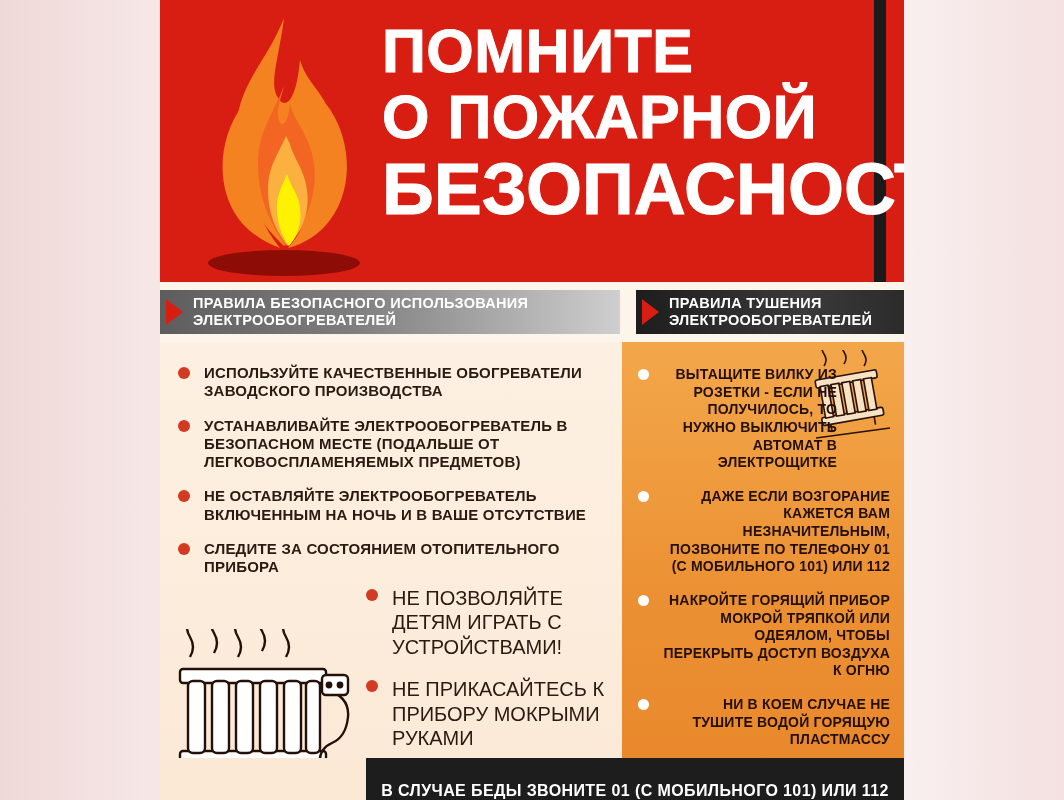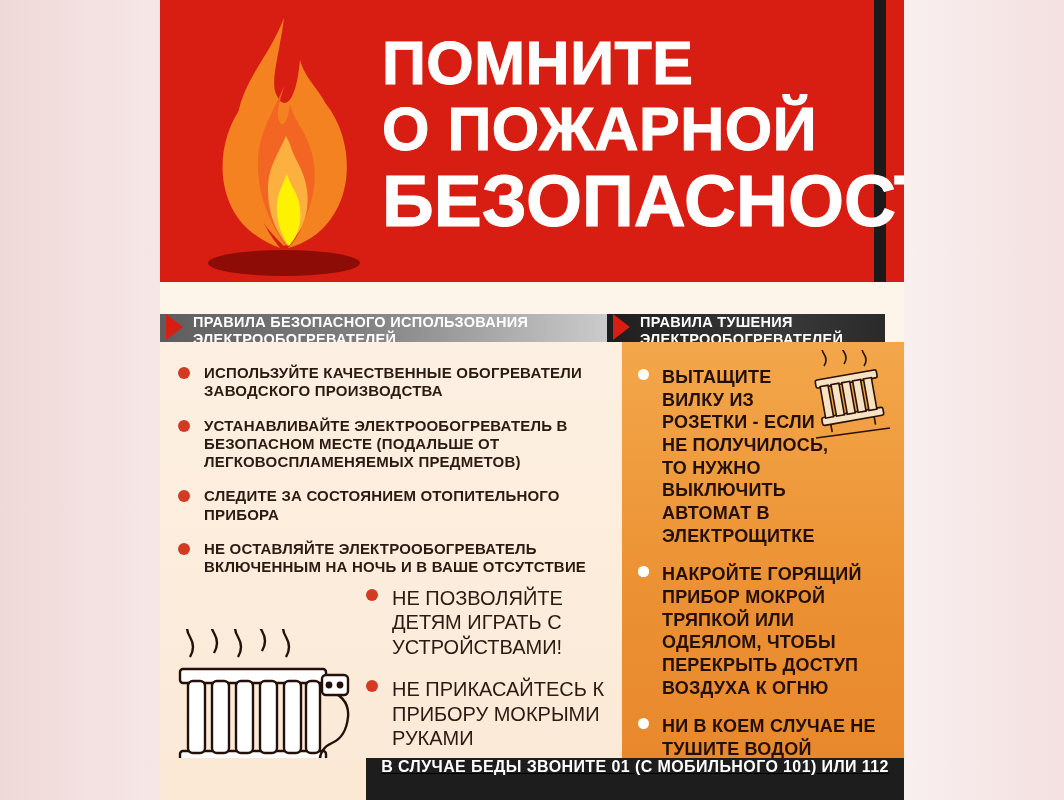--- a/index.html
+++ b/index.html
@@ -75,21 +75,20 @@
     left: 20px;
     top: 8px;
     width: 200px;
     height: 272px;
   }
   .title-block {
     position: absolute;
     left: 222px;
     top: 22px;
     width: 480px;
-    margin-top: 12px;
   }
   .title-line {
     color: #ffffff;
     font-weight: bold;
     font-family: "Liberation Sans", sans-serif;
     letter-spacing: 0.5px;
     line-height: 0.98;
     text-transform: uppercase;
     font-size: 62px;
     -webkit-text-stroke: 1px #fff;
@@ -103,29 +102,29 @@
   .bars {
     position: relative;
     height: 60px;
     background: #fdf4ea;
   }
   .bar {
     position: absolute;
     top: 8px;
     height: 44px;
     display: flex;
-    margin-top: 24px;
+    align-items: center;
   }
   .bar.left {
     left: 0;
     width: 460px;
     background: linear-gradient(90deg, #5d5d5d 0%, #7e7e7e 42%, #cfcfcf 100%);
   }
   .bar.right {
-    left: 447px;
+    left: 476px;
     width: 278px;
     background: linear-gradient(90deg, #1d1d1d 0%, #3a3a3a 60%, #2a2a2a 100%);
   }
   .bar-arrow {
     width: 0; height: 0;
     border-top: 13px solid transparent;
     border-bottom: 13px solid transparent;
     border-left: 17px solid #d81e12;
     margin-left: 6px;
     margin-right: 10px;
@@ -209,26 +208,27 @@
     width: 12px; height: 12px;
     border-radius: 50%;
     background: #d33a22;
   }
 
   .col-right .list { padding: 24px 14px 0 16px; }
   .col-right .list li {
     position: relative;
     padding-left: 24px;
     margin-bottom: 16px;
-    font-size: 18px;
+    font-size: 14px;
     font-weight: bold;
     line-height: 1.26;
     color: #241008;
     text-transform: uppercase;
     letter-spacing: 0.2px;
+    text-align: right;
   }
   .col-right .list li .dot {
     position: absolute;
     left: 0; top: 3px;
     width: 11px; height: 11px;
     border-radius: 50%;
     background: #ffffff;
   }
   .col-right .list li:first-child { width: 175px; }
 
@@ -261,23 +261,22 @@
     left: 0; top: 0;
     width: 206px; height: 42px;
     background: #fbe9d6;
   }
   .footer-bar {
     position: absolute;
     left: 206px; top: 0;
     width: 538px; height: 42px;
     background: #1d1d1d;
     display: flex;
-    align-items: flex-start;
+    align-items: flex-end;
     justify-content: center;
-    text-decoration: underline;
   }
   .footer-text {
     color: #ffffff;
     font-size: 16px;
     font-weight: bold;
     text-transform: uppercase;
     letter-spacing: 0.4px;
   }
 </style>
 </head>
@@ -327,25 +326,25 @@
           <li>
             <span class="dot"></span>
             <span>ИСПОЛЬЗУЙТЕ КАЧЕСТВЕННЫЕ ОБОГРЕВАТЕЛИ ЗАВОДСКОГО ПРОИЗВОДСТВА</span>
           </li>
           <li>
             <span class="dot"></span>
             <span>УСТАНАВЛИВАЙТЕ ЭЛЕКТРООБОГРЕВАТЕЛЬ В БЕЗОПАСНОМ МЕСТЕ (ПОДАЛЬШЕ ОТ ЛЕГКОВОСПЛАМЕНЯЕМЫХ ПРЕДМЕТОВ)</span>
           </li>
           <li>
             <span class="dot"></span>
+            <span>НЕ ОСТАВЛЯЙТЕ ЭЛЕКТРООБОГРЕВАТЕЛЬ ВКЛЮЧЕННЫМ НА НОЧЬ И В ВАШЕ ОТСУТСТВИЕ</span>
+          </li>
+          <li>
+            <span class="dot"></span>
             <span>СЛЕДИТЕ ЗА СОСТОЯНИЕМ ОТОПИТЕЛЬНОГО ПРИБОРА</span>
-          </li>
-          <li>
-            <span class="dot"></span>
-            <span>НЕ ОСТАВЛЯЙТЕ ЭЛЕКТРООБОГРЕВАТЕЛЬ ВКЛЮЧЕННЫМ НА НОЧЬ И В ВАШЕ ОТСУТСТВИЕ</span>
           </li>
         </ul>
 
         <ul class="sub-list">
           <li>
             <span class="dot"></span>
             <span>НЕ ПОЗВОЛЯЙТЕ ДЕТЯМ ИГРАТЬ С УСТРОЙСТВАМИ!</span>
           </li>
           <li>
             <span class="dot"></span>
@@ -406,20 +405,21 @@
           </svg>
         </div>
 
         <ul class="list">
           <li>
             <span class="dot"></span>
             <span>ВЫТАЩИТЕ ВИЛКУ ИЗ РОЗЕТКИ - ЕСЛИ НЕ ПОЛУЧИЛОСЬ, ТО НУЖНО ВЫКЛЮЧИТЬ АВТОМАТ В ЭЛЕКТРОЩИТКЕ</span>
           </li>
           <li>
             <span class="dot"></span>
+            <span>ДАЖЕ ЕСЛИ ВОЗГОРАНИЕ КАЖЕТСЯ ВАМ НЕЗНАЧИТЕЛЬНЫМ, ПОЗВОНИТЕ ПО ТЕЛЕФОНУ 01 (С МОБИЛЬНОГО 101) ИЛИ 112</span>
           </li>
           <li>
             <span class="dot"></span>
             <span>НАКРОЙТЕ ГОРЯЩИЙ ПРИБОР МОКРОЙ ТРЯПКОЙ ИЛИ ОДЕЯЛОМ, ЧТОБЫ ПЕРЕКРЫТЬ ДОСТУП ВОЗДУХА К ОГНЮ</span>
           </li>
           <li>
             <span class="dot"></span>
             <span>НИ В КОЕМ СЛУЧАЕ НЕ ТУШИТЕ ВОДОЙ ГОРЯЩУЮ ПЛАСТМАССУ</span>
           </li>
         </ul>

